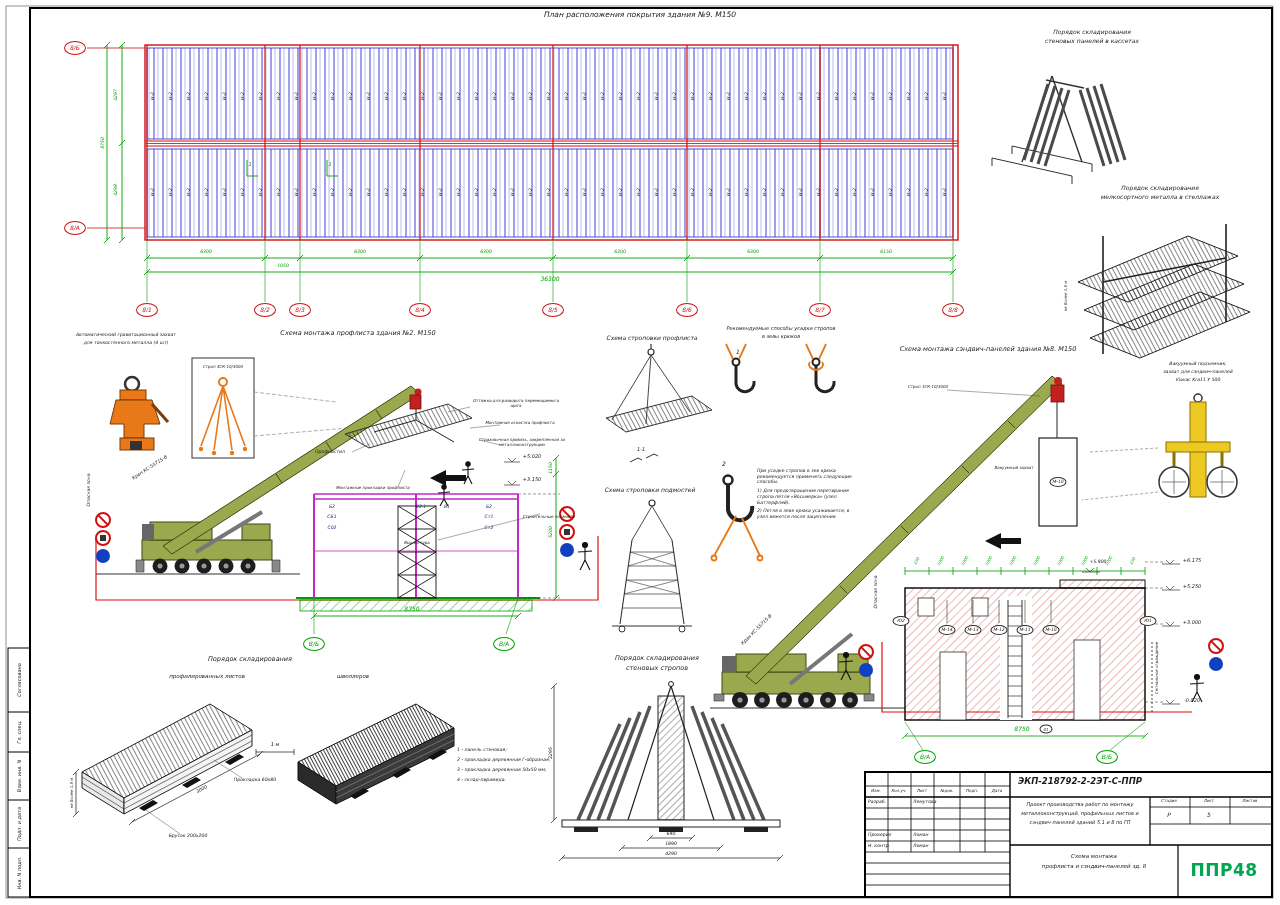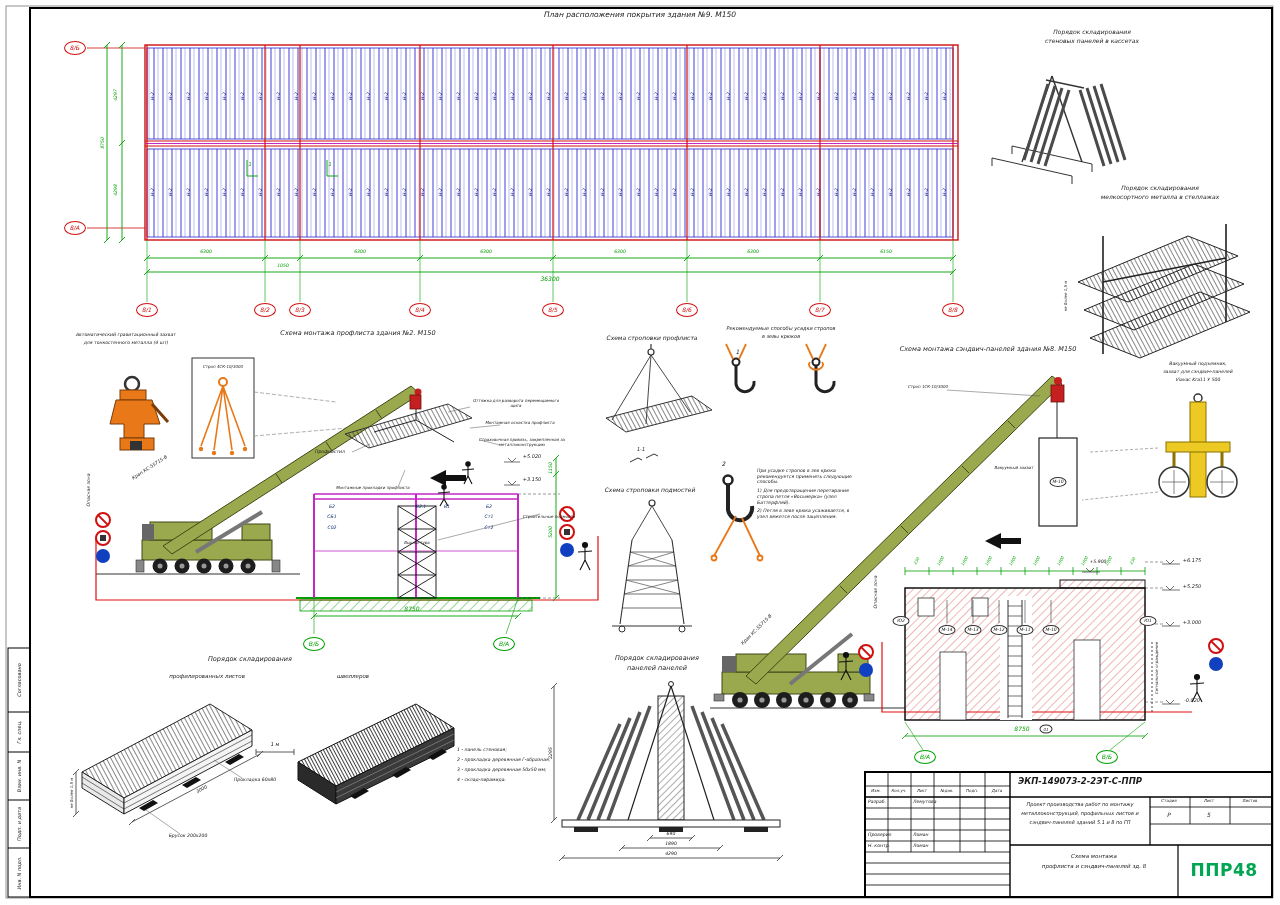--- a/index.html
+++ b/index.html
@@ -452,27 +452,27 @@
 <div class="T s65" style="left:250px;top:659px">Порядок складирования</div>
 <div class="T s55" style="left:207px;top:677px">профилированных листов</div>
 <div class="T s55" style="left:353px;top:677px">швеллеров</div>
 <div class="T s45" style="left:255px;top:780px">Прокладка 60x80</div>
 <div class="T s45" style="left:188px;top:836px">Брусок 200x200</div>
 <div class="T s4 rot" style="left:72px;top:793px">не более 1,5 м</div>
 <div class="T s5" style="left:275px;top:744px">1 м</div>
 <div class="T s45 rotm28" style="left:202px;top:790px">3000</div>
 
 <div class="T s65" style="left:657px;top:658px">Порядок складирования</div>
-<div class="T s65" style="left:657px;top:668px">панелей панелей</div>
+<div class="T s65" style="left:657px;top:668px">стеновых стропов</div>
 <div class="T s45" style="left:671px;top:834px">690</div>
 <div class="T s45" style="left:671px;top:844px">1890</div>
 <div class="T s45" style="left:671px;top:854px">4290</div>
 <div class="T s45 rot" style="left:551px;top:753px">2295</div>
 
-<div class="T s8 b" style="left:1080px;top:781px">ЭКП-149073-2-2ЭТ-С-ППР</div>
+<div class="T s8 b" style="left:1080px;top:781px">ЭКП-218792-2-2ЭТ-С-ППР</div>
 <div class="T s6" style="left:1169px;top:815px">Р</div>
 <div class="T s6" style="left:1209px;top:815px">5</div>
 <div class="T s6" style="left:1250px;top:815px"></div>
 <div class="T logo" style="left:1224px;top:870px;font-size:17px">ППР48</div>
 
 <div id="gen"></div>
 <div class="T s5 rot" style="left: 19px; top: 680px;">Согласовано</div>
     <div class="T s5 rot" style="left: 19px; top: 732px;">Гл. спец.</div>
     <div class="T s5 rot" style="left: 19px; top: 776px;">Взам. инв. N</div>
     <div class="T s5 rot" style="left: 19px; top: 824px;">Подп. и дата</div>

